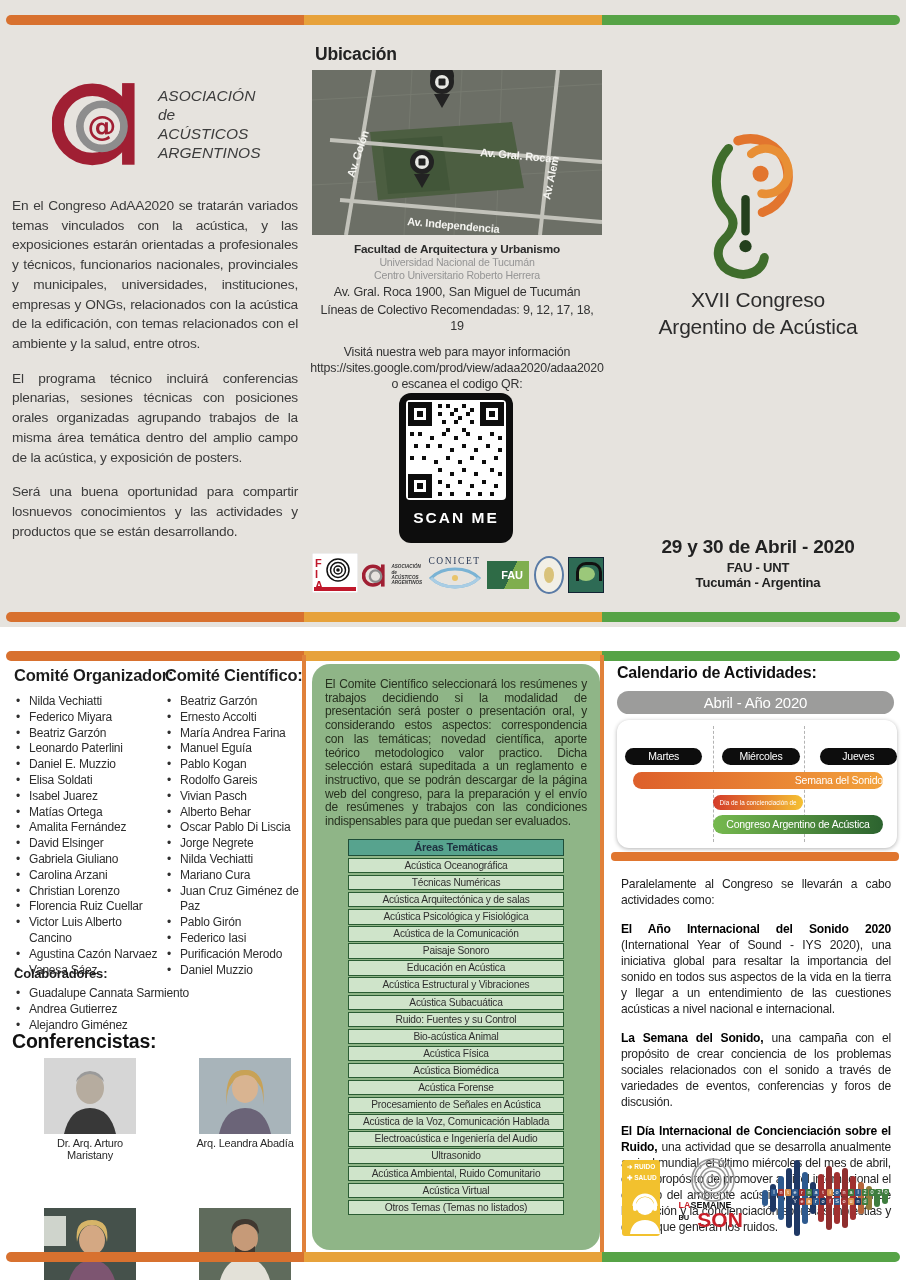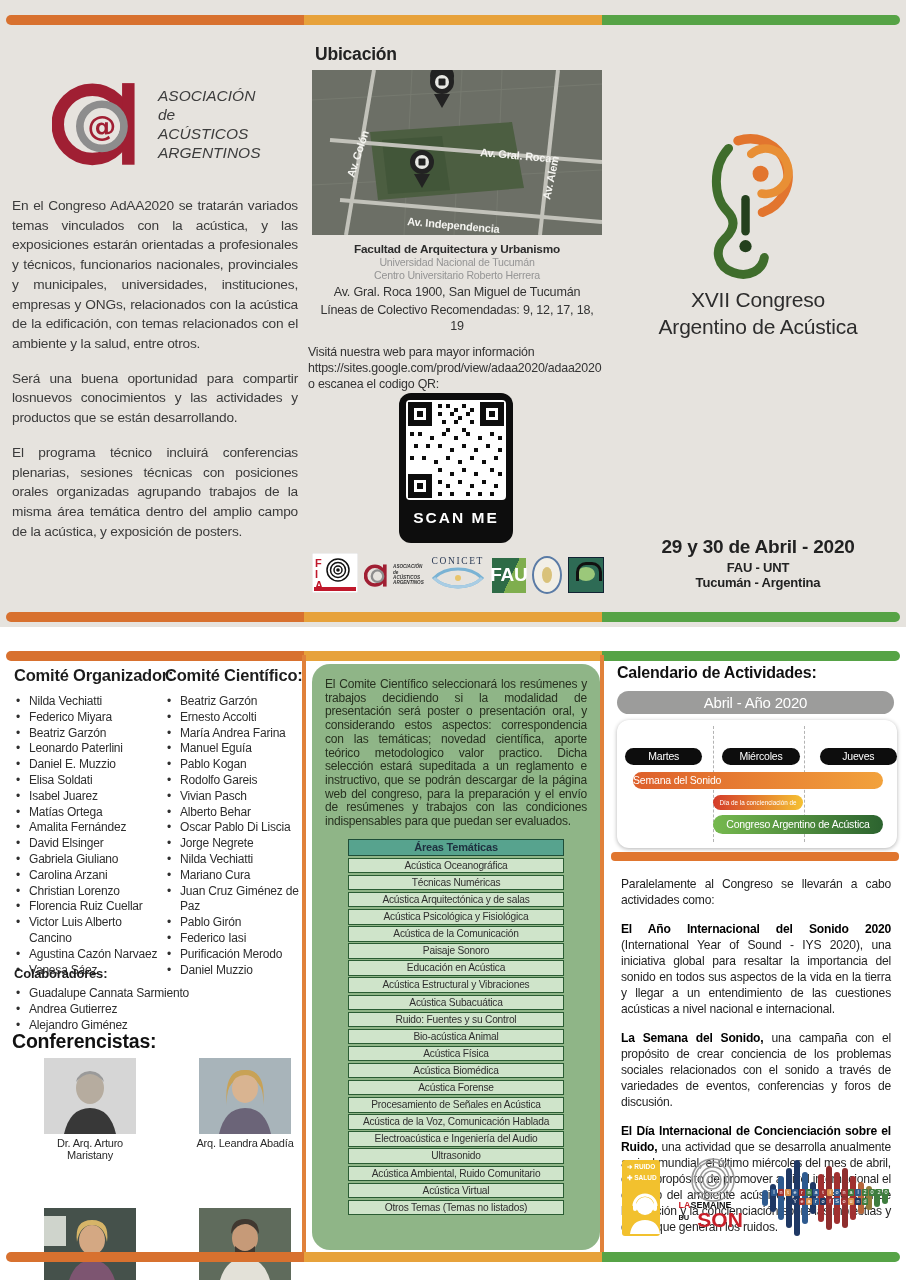--- a/index.html
+++ b/index.html
@@ -20,31 +20,31 @@
   .intro p{margin:0 0 15px 0;}
 
   
   .h-ubicacion{position:absolute;left:315px;top:44px;font-size:17.5px;font-weight:bold;color:#222;}
   .map{position:absolute;left:312px;top:70px;width:290px;height:165px;}
   .map svg{display:block;}
   .venue{position:absolute;left:312px;top:242px;width:290px;text-align:center;}
   .venue .v-bold{font-size:11.8px;font-weight:bold;color:#2c2c2c;}
   .venue .v-gray{font-size:10.6px;color:#949494;line-height:13px;}
   .venue .v-addr{font-size:12.6px;color:#333;line-height:16px;margin-top:2px;}
-  .webinfo{position:absolute;left:308px;top:344px;width:298px;font-size:12.4px;color:#333;line-height:16px;}
+  .webinfo{position:absolute;left:308px;top:344px;width:298px;text-align:center;font-size:12.4px;color:#333;line-height:16px;}
   .qr{position:absolute;left:399px;top:393px;width:114px;height:150px;background:#0d0d0d;border-radius:12px;}
   .qr .qr-white{position:absolute;left:7px;top:7px;width:100px;height:100px;background:#fff;border-radius:4px;}
   .qr .qr-label{position:absolute;left:0;right:0;top:116px;text-align:center;color:#fff;
                 font-size:15.5px;letter-spacing:2px;font-weight:600;}
   .partner-logos{position:absolute;left:312px;top:553px;width:292px;height:44px;display:flex;
                  align-items:center;justify-content:space-between;}
   .plogo{position:relative;}
   .conicet-txt{font-family:"Liberation Serif",serif;font-size:9.5px;letter-spacing:1.6px;color:#2b3a55;text-align:center;}
-  .fau-box{width:34px;height:35px;background:linear-gradient(115deg,#2e6b46 55%,#7fae4e 55%);
-           display:flex;align-items:center;justify-content:center;color:#fff;font-weight:bold;font-size:19px;}
+  .fau-box{width:34px;height:28px;background:linear-gradient(115deg,#2e6b46 55%,#7fae4e 55%);
+           display:flex;align-items:center;justify-content:center;color:#fff;font-weight:bold;font-size:11px;padding-left:8px;}
   .unt-seal{width:26px;height:34px;border:2px solid #5a7ba6;border-radius:50%;background:#f2efe6;
             display:flex;align-items:center;justify-content:center;}
   .unt-dot{width:10px;height:16px;border-radius:50%;background:#d9c27a;}
   .env-box{width:34px;height:34px;background:#2e6b55;border:1px solid #123;position:relative;}
   .env-tree{position:absolute;left:8px;top:9px;width:18px;height:14px;border-radius:50%;background:#9bc87a;}
   .env-phones{position:absolute;left:7px;top:4px;width:20px;height:16px;border:3px solid #111;
               border-bottom:none;border-radius:10px 10px 0 0;}
   .adaa-small{display:flex;align-items:center;gap:3px;}
   .adaa-small .t{font-size:4.6px;line-height:5.4px;font-weight:bold;color:#333;font-style:italic;letter-spacing:0;}
 
@@ -93,21 +93,21 @@
   .cal-dash{position:absolute;top:6px;height:116px;border-left:1.5px dashed #b3b3b3;}
   .cal-days{position:absolute;left:0;top:4px;width:100%;display:flex;}
   .cal-day{flex:1;text-align:center;}
   .day-num{display:inline-block;width:19px;height:19px;border-radius:50%;background:#9c7f55;color:#fff;
            font-size:11px;font-weight:bold;line-height:19px;}
   .cal-pills{position:absolute;left:8px;right:0;top:28px;display:flex;gap:20px;border-radius:8px;}
   .cal-pill{flex:1;height:17px;background:#0d0d0d;border-radius:9px;color:#fff;font-size:10.5px;
             text-align:center;line-height:17px;}
   .bar-semana{position:absolute;left:16px;right:14px;top:52px;height:17px;border-radius:9px;
               background:linear-gradient(90deg,#dd5f2b,#f2a23c);color:#fff;font-size:10.5px;
-              text-align:left;line-height:17px;}
+              text-align:right;line-height:17px;}
   .bar-dia{position:absolute;left:96px;width:90px;top:75px;height:15px;border-radius:8px;
            background:linear-gradient(90deg,#d43b2a,#f5c133);color:#fff;font-size:6.3px;
            text-align:center;line-height:15px;letter-spacing:0;}
   .bar-congreso{position:absolute;left:96px;right:14px;top:95px;height:19px;border-radius:10px;
                 background:linear-gradient(90deg,#76b94e,#2c632f);color:#fff;font-size:10.5px;
                 text-align:center;line-height:19px;}
   .orange-divider{position:absolute;left:611px;top:852px;width:288px;height:9px;background:#e0762f;border-radius:4px;}
   .activities{position:absolute;left:621px;top:876px;width:270px;font-size:12.1px;line-height:16px;
               text-align:justify;color:#1f1f1f;}
   .activities p{margin:0 0 13px 0;}
@@ -158,22 +158,22 @@
       <div class="brand-text txt-false">
         <div>ASOCIACIÓN</div>
         <div>de</div>
         <div>ACÚSTICOS</div>
         <div>ARGENTINOS</div>
       </div>
     </div>
 
     <div class="intro">
       <p>En el Congreso AdAA2020 se tratarán variados temas vinculados con la acústica, y las exposiciones estarán orientadas a profesionales y técnicos, funcionarios nacionales, provinciales y municipales, universidades, instituciones, empresas y ONGs, relacionados con la acústica de la edificación, con temas relacionados con el ambiente y la salud, entre otros.</p>
+      <p>El programa técnico incluirá conferencias plenarias, sesiones técnicas con posiciones orales organizadas agrupando trabajos de la misma área temática dentro del amplio campo de la acústica, y exposición de posters.</p>
       <p>Será una buena oportunidad para compartir losnuevos conocimientos y las actividades y productos que se están desarrollando.</p>
-      <p>El programa técnico incluirá conferencias plenarias, sesiones técnicas con posiciones orales organizadas agrupando trabajos de la misma área temática dentro del amplio campo de la acústica, y exposición de posters.</p>
     </div>
 
     <div class="h-ubicacion">Ubicación</div>
     <div class="map">
       <svg width="290" height="165" viewBox="0 0 290 165">
         <rect width="290" height="165" fill="#70746a"></rect>
         <rect x="0" y="0" width="290" height="165" fill="#64685f" opacity="0.35"></rect>
         <g stroke="#7d8176" stroke-width="1" opacity="0.6">
           <line x1="100" y1="0" x2="92" y2="165"></line>
             <line x1="150" y1="0" x2="142" y2="165"></line>

